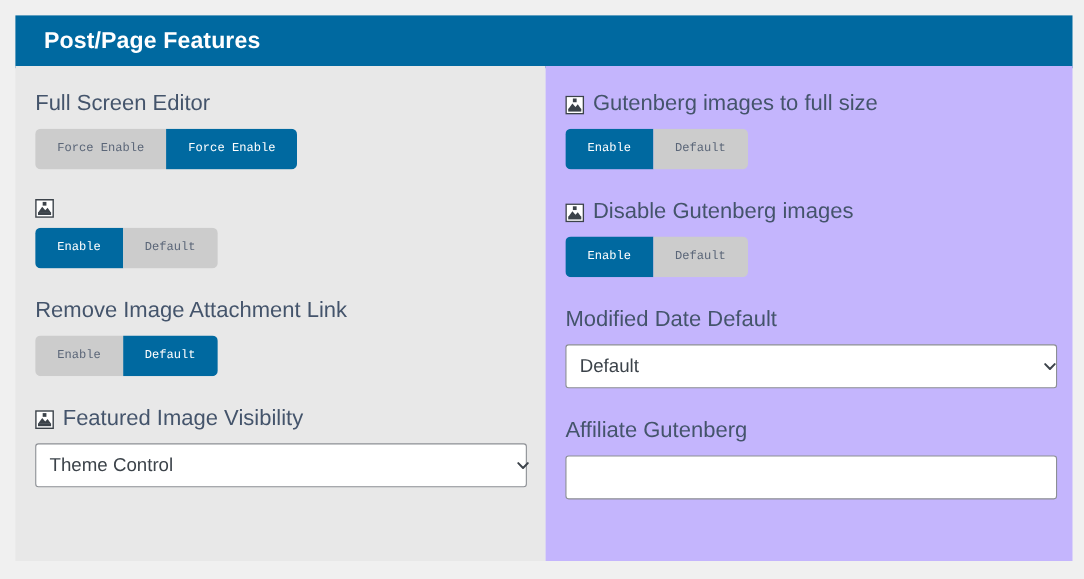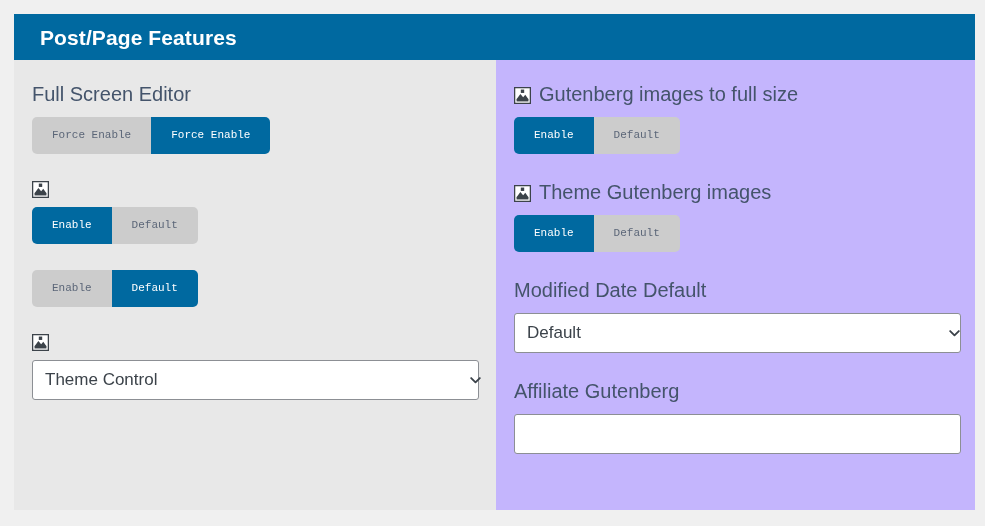--- a/index.html
+++ b/index.html
@@ -187,36 +187,40 @@
           </svg>
         </span>
       </div>
       <div class="btn-group">
         <button class="btn active">Enable</button>
         <button class="btn">Default</button>
       </div>
     </div>
 
     <div class="field">
+      <div class="field-label">
+        <span>Remove Image Attachment Link</span>
+      </div>
       <div class="btn-group">
         <button class="btn">Enable</button>
         <button class="btn active">Default</button>
       </div>
     </div>
 
     <div class="field">
       <div class="field-label">
         <span class="img-icon">
           <svg viewBox="0 0 16 16" width="17" height="17">
             <rect x="0.5" y="0.5" width="15" height="15" fill="#ffffff" stroke="#3c434a" stroke-width="1.4"></rect>
             <path d="M2.4 11.6 L6 6.6 L8.6 9.6 L10.6 7.4 L13.6 11.6 Z" fill="#3c434a"></path>
             <rect x="2.4" y="11.2" width="11.2" height="2.4" fill="#3c434a"></rect>
             <rect x="6.4" y="2.4" width="3.2" height="3.2" fill="#3c434a"></rect>
           </svg>
         </span>
+        <span>Featured Image Visibility</span>
       </div>
       <div class="select-wrap">
         <div class="select-box">Theme Control</div>
         <span class="chevron">
           <svg viewBox="0 0 12 12" width="13" height="13">
             <path d="M2 4.2 L6 8.2 L10 4.2" fill="none" stroke="#3c434a" stroke-width="1.7" stroke-linecap="round" stroke-linejoin="round"></path>
           </svg>
         </span>
       </div>
     </div>
@@ -246,21 +250,21 @@
     <div class="field">
       <div class="field-label">
         <span class="img-icon">
           <svg viewBox="0 0 16 16" width="17" height="17">
             <rect x="0.5" y="0.5" width="15" height="15" fill="#ffffff" stroke="#3c434a" stroke-width="1.4"></rect>
             <path d="M2.4 11.6 L6 6.6 L8.6 9.6 L10.6 7.4 L13.6 11.6 Z" fill="#3c434a"></path>
             <rect x="2.4" y="11.2" width="11.2" height="2.4" fill="#3c434a"></rect>
             <rect x="6.4" y="2.4" width="3.2" height="3.2" fill="#3c434a"></rect>
           </svg>
         </span>
-        <span>Theme Gutenberg images</span>
+        <span>Disable Gutenberg images</span>
       </div>
       <div class="btn-group">
         <button class="btn active">Enable</button>
         <button class="btn">Default</button>
       </div>
     </div>
 
     <div class="field">
       <div class="field-label">
         <span>Modified Date Default</span>

